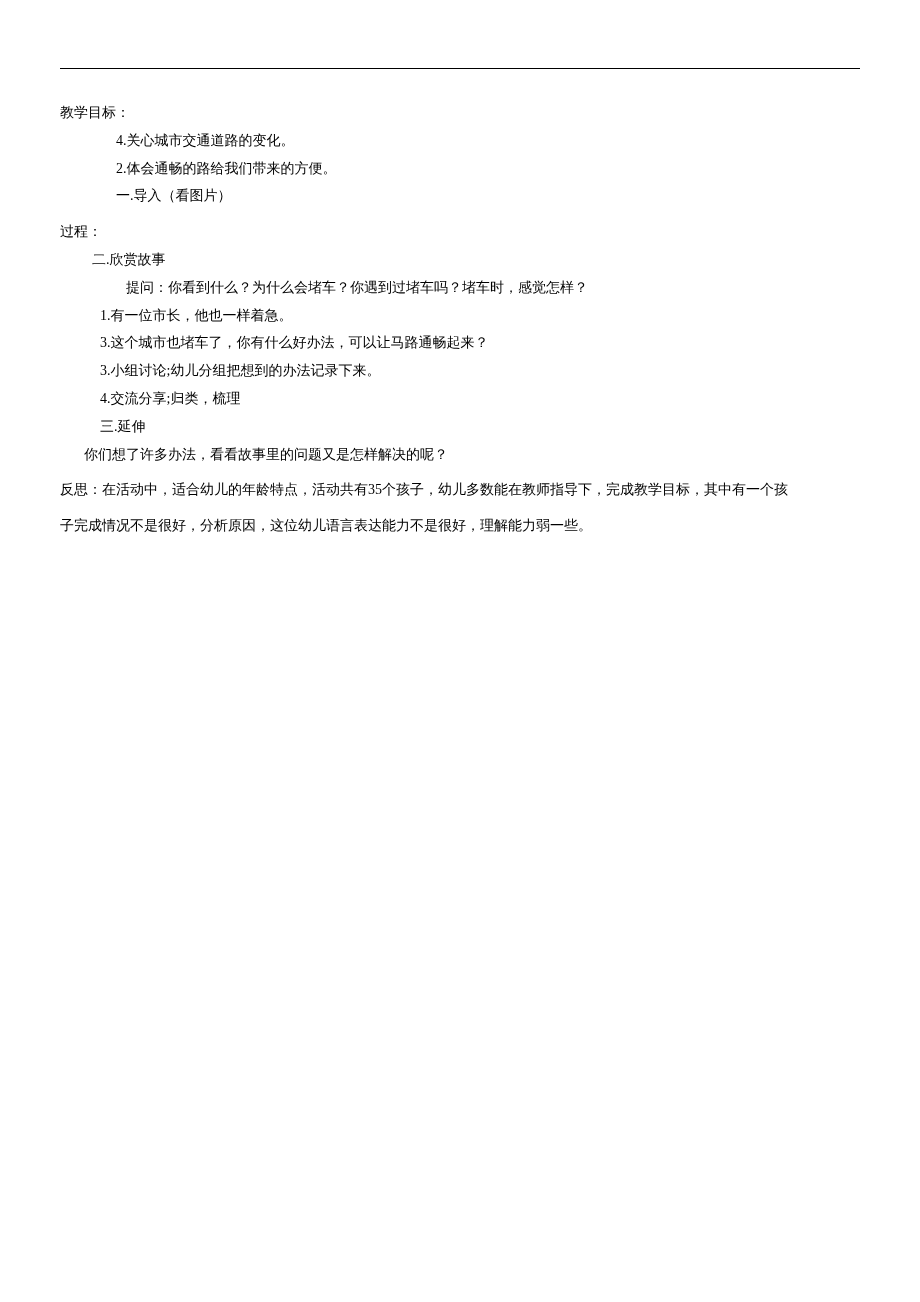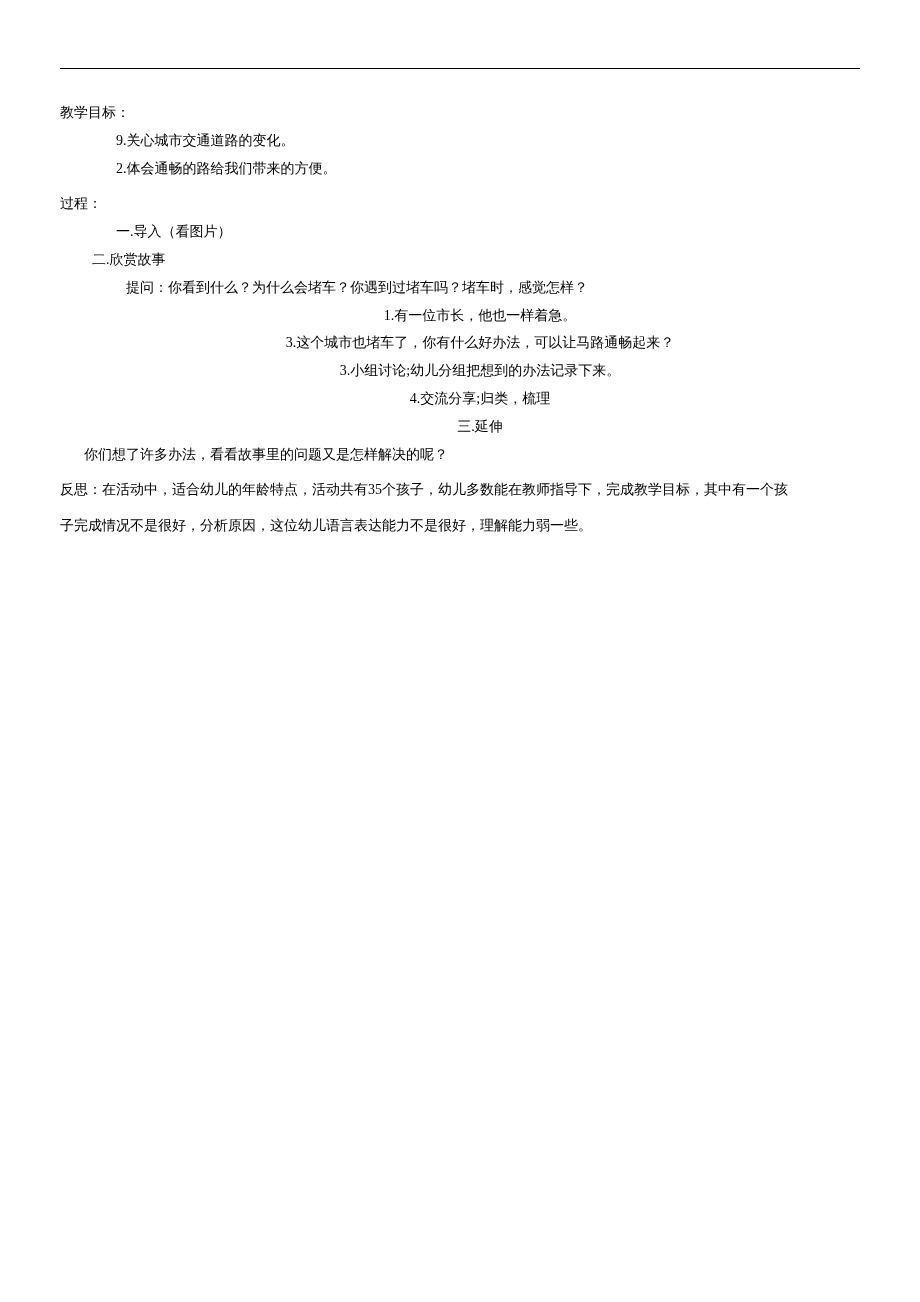--- a/index.html
+++ b/index.html
@@ -23,36 +23,36 @@
     .divider {
       border-top: 1px solid #000000;
       margin-bottom: 32px;
     }
     .line {
       margin-bottom: 4px;
     }
     .indent-0 { padding-left: 0; margin-top: 12px; }
     .indent-1 { padding-left: 56px; }
     .indent-2 { padding-left: 32px; }
-    .indent-3 { padding-left: 40px; text-align: center; }
+    .indent-3 { padding-left: 40px; }
     .indent-4 { padding-left: 66px; }
     .indent-5 { padding-left: 24px; }
   </style>
 </head>
 <body>
 
 <div class="page">
   <div class="divider"></div>
 
   <div class="line indent-0">教学目标：</div>
-  <div class="line indent-1">9.关心城市交通道路的变化。</div>
+  <div class="line indent-1">4.关心城市交通道路的变化。</div>
   <div class="line indent-1">2.体会通畅的路给我们带来的方便。</div>
 
+  <div class="line indent-1">一.导入（看图片）</div>
   <div class="line indent-0">过程：</div>
-  <div class="line indent-1">一.导入（看图片）</div>
   <div class="line indent-2">二.欣赏故事</div>
 
   <div class="line indent-4">提问：你看到什么？为什么会堵车？你遇到过堵车吗？堵车时，感觉怎样？</div>
   <div class="line indent-3">1.有一位市长，他也一样着急。</div>
   <div class="line indent-3">3.这个城市也堵车了，你有什么好办法，可以让马路通畅起来？</div>
   <div class="line indent-3">3.小组讨论;幼儿分组把想到的办法记录下来。</div>
   <div class="line indent-3">4.交流分享;归类，梳理</div>
 
   <div class="line indent-3">三.延伸</div>
   <div class="line indent-5">你们想了许多办法，看看故事里的问题又是怎样解决的呢？</div>

